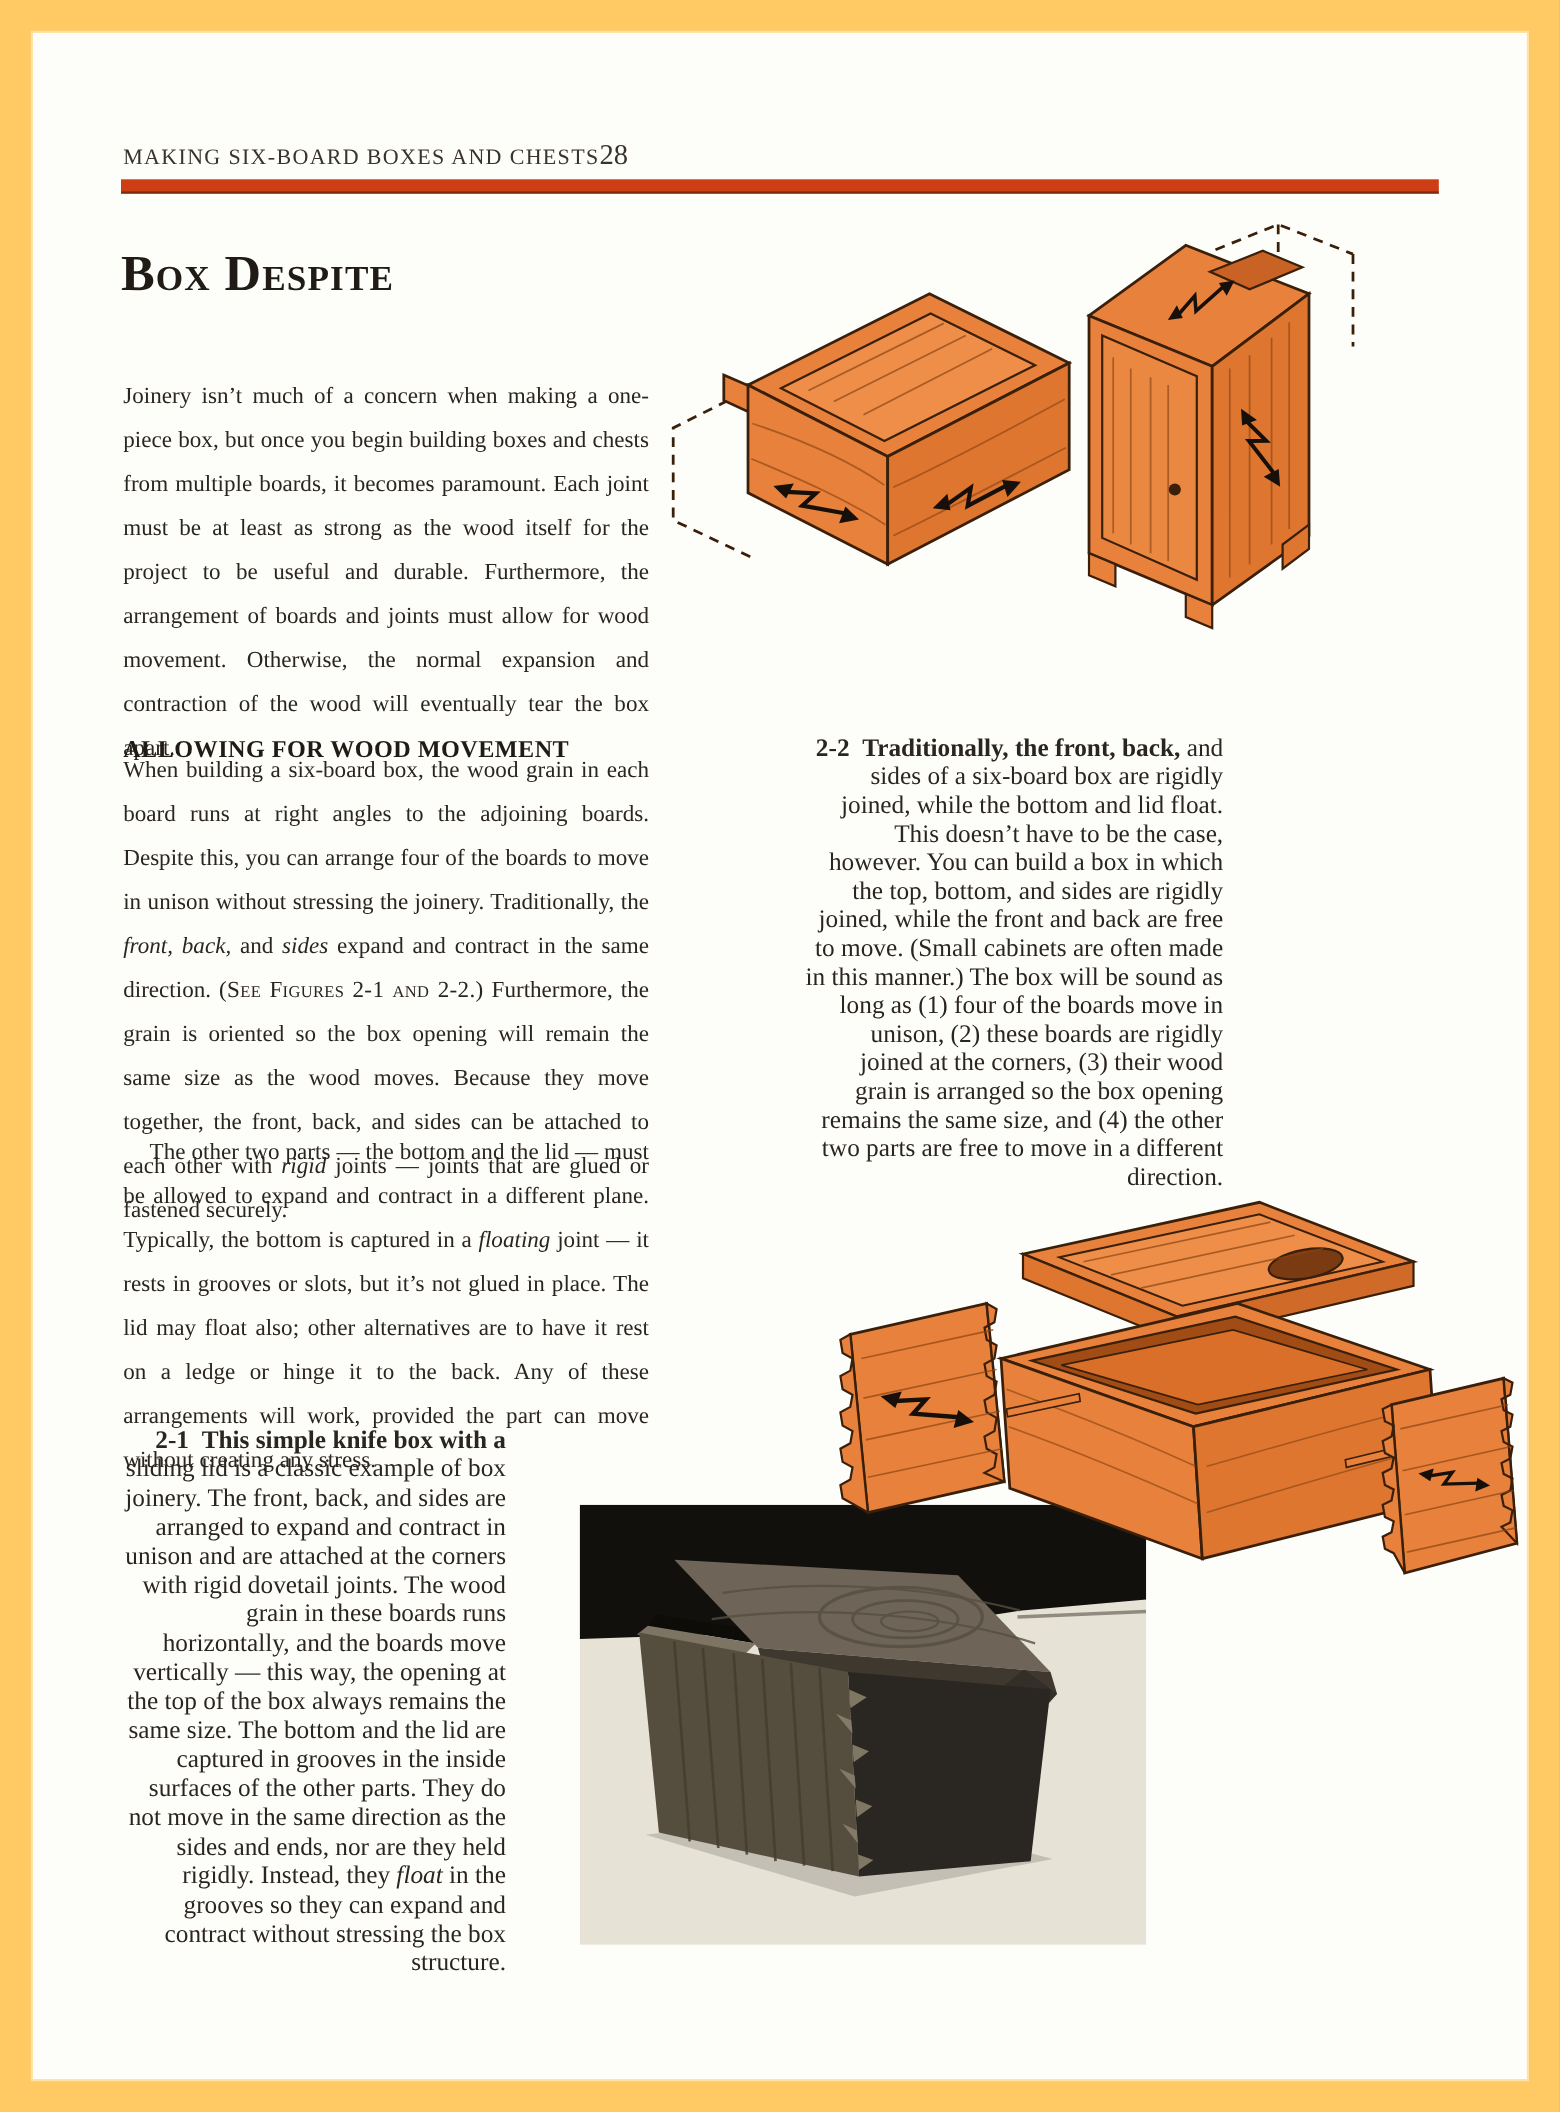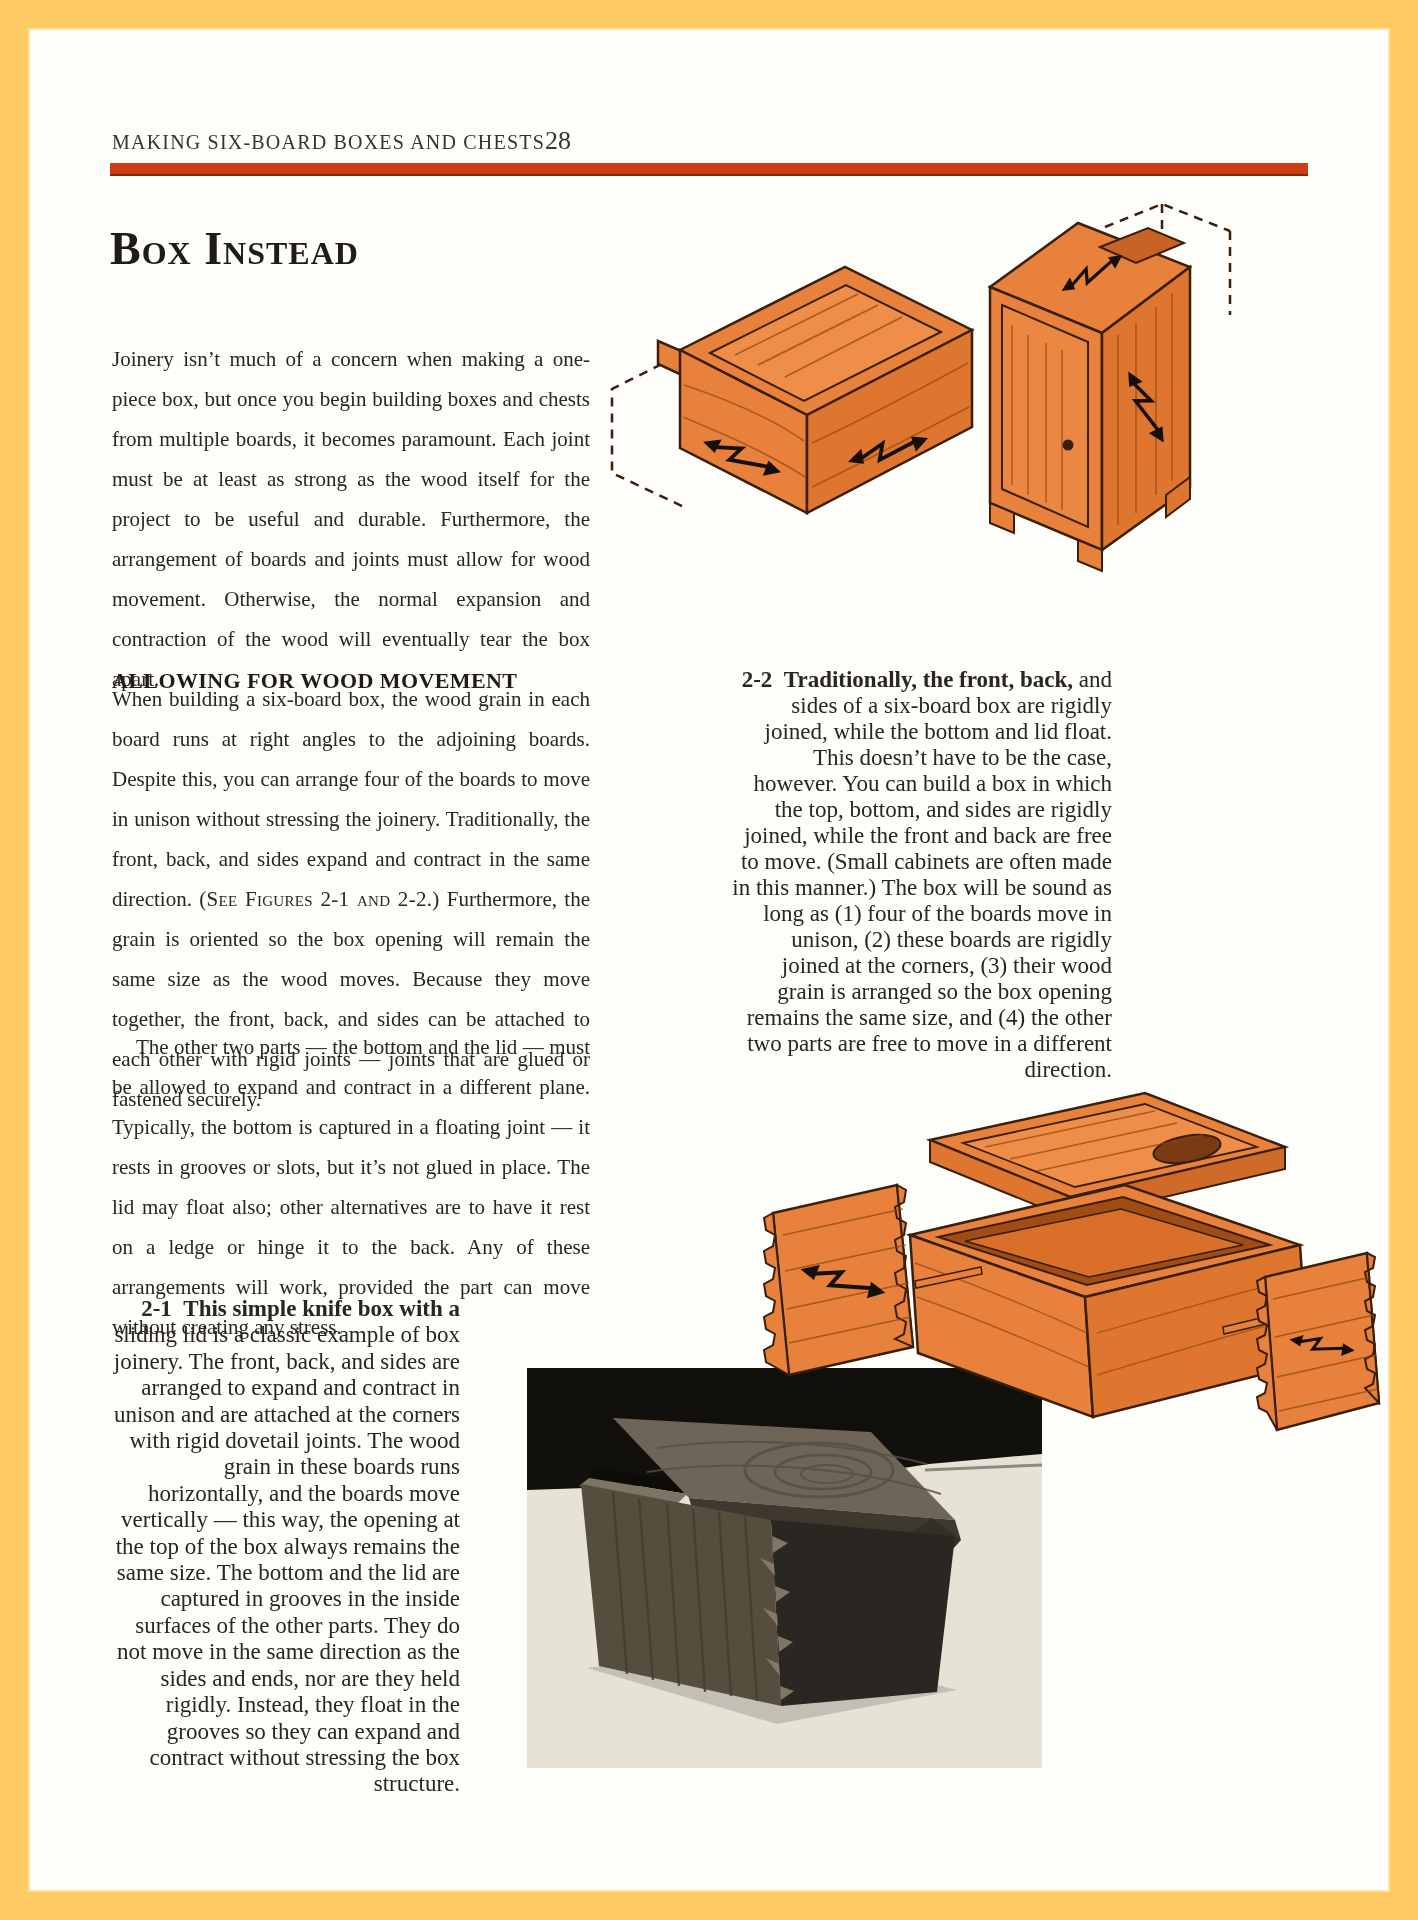--- a/index.html
+++ b/index.html
@@ -15,42 +15,42 @@
   .chapter-title{left:80px; top:196px; font-size:46px; font-weight:bold; font-variant:small-caps;
                  letter-spacing:1px; color:#211B15; line-height:1;}
   .body-para{color:#2B2520; font-size:21px; line-height:40px; text-align:justify;}
   .intro{left:82px; top:288px; width:478px;}
   .sect-head{left:82px; top:590px; font-size:22px; font-weight:bold; letter-spacing:.4px; color:#211B15;margin-top:48px;}
   .para1{left:82px; top:628px; width:478px;}
   .para2{left:82px; top:952px; width:478px; text-indent:24px;margin-top:45px;}
   .caption{color:#2B2520; font-size:23px; text-align:right;}
   .cap21{left:82px; top:1243px; width:348px; line-height:26.4px;}
   .cap22{left:700px; top:614px; width:382px; line-height:26px;}
-  .rt-i{}
+  .rt-i{font-style:italic;}
   .rt-b{font-weight:bold;}
   .rt-sc{font-variant:small-caps; letter-spacing:.3px;}
   .fig22{left:570px; top:165px; width:700px; height:400px;}
   .photo{left:497px; top:1338px; width:515px; height:400px;}
   .fig21{left:695px; top:1055px; width:660px; height:370px;}
   svg{display:block;}
 </style>
 </head>
 <body>
 
 <div class="canvas">
   <div class="page">
 
     <div class="abs running-head-row">
       <span class="running-head">MAKING SIX-BOARD BOXES AND CHESTS</span>
       <span class="page-number">28</span>
     </div>
 
     <div class="abs red-rule"></div>
 
-    <div class="abs chapter-title">Box Instead</div>
+    <div class="abs chapter-title">Box Despite</div>
 
     <p class="abs body-para intro"><span>Joinery isn’t much of a concern when making a one-piece box, but once you begin building boxes and chests from multiple boards, it becomes paramount. Each joint must be at least as strong as the wood itself for the project to be useful and durable. Furthermore, the arrangement of boards and joints must allow for wood movement. Otherwise, the normal expansion and contraction of the wood will eventually tear the box apart.</span></p>
 
     <div class="abs sect-head">ALLOWING FOR WOOD MOVEMENT</div>
 
     <p class="abs body-para para1"><span>When building a six-board box, the wood grain in each board runs at right angles to the adjoining boards. Despite this, you can arrange four of the boards to move in unison without stressing the joinery. Traditionally, the </span><span class="rt-i">front, back,</span><span> and </span><span class="rt-i">sides</span><span> expand and contract in the same direction. </span><span class="rt-sc">(See Figures 2-1 and 2-2.)</span><span> Furthermore, the grain is oriented so the box opening will remain the same size as the wood moves. Because they move together, the front, back, and sides can be attached to each other with </span><span class="rt-i">rigid</span><span> joints — joints that are glued or fastened securely.</span></p>
     <p class="abs body-para para2"><span>The other two parts — the bottom and the lid — must be allowed to expand and contract in a different plane. Typically, the bottom is captured in a </span><span class="rt-i">floating</span><span> joint — it rests in grooves or slots, but it’s not glued in place. The lid may float also; other alternatives are to have it rest on a ledge or hinge it to the back. Any of these arrangements will work, provided the part can move without creating any stress.</span></p>
 
     <p class="abs caption cap22"><span class="rt-b">2-2 Traditionally, the front, back, </span><span>and sides of a six-board box are rigidly joined, while the bottom and lid float. This doesn’t have to be the case, however. You can build a box in which the top, bottom, and sides are rigidly joined, while the front and back are free to move. (Small cabinets are often made in this manner.) The box will be sound as long as (1) four of the boards move in unison, (2) these boards are rigidly joined at the corners, (3) their wood grain is arranged so the box opening remains the same size, and (4) the other two parts are free to move in a different direction.</span></p>
     <p class="abs caption cap21"><span class="rt-b">2-1 This simple knife box with a </span><span>sliding lid is a classic example of box joinery. The front, back, and sides are arranged to expand and contract in unison and are attached at the corners with rigid dovetail joints. The wood grain in these boards runs horizontally, and the boards move vertically — this way, the opening at the top of the box always remains the same size. The bottom and the lid are captured in grooves in the inside surfaces of the other parts. They do not move in the same direction as the sides and ends, nor are they held rigidly. Instead, they </span><span class="rt-i">float</span><span> in the grooves so they can expand and contract without stressing the box structure.</span></p>

